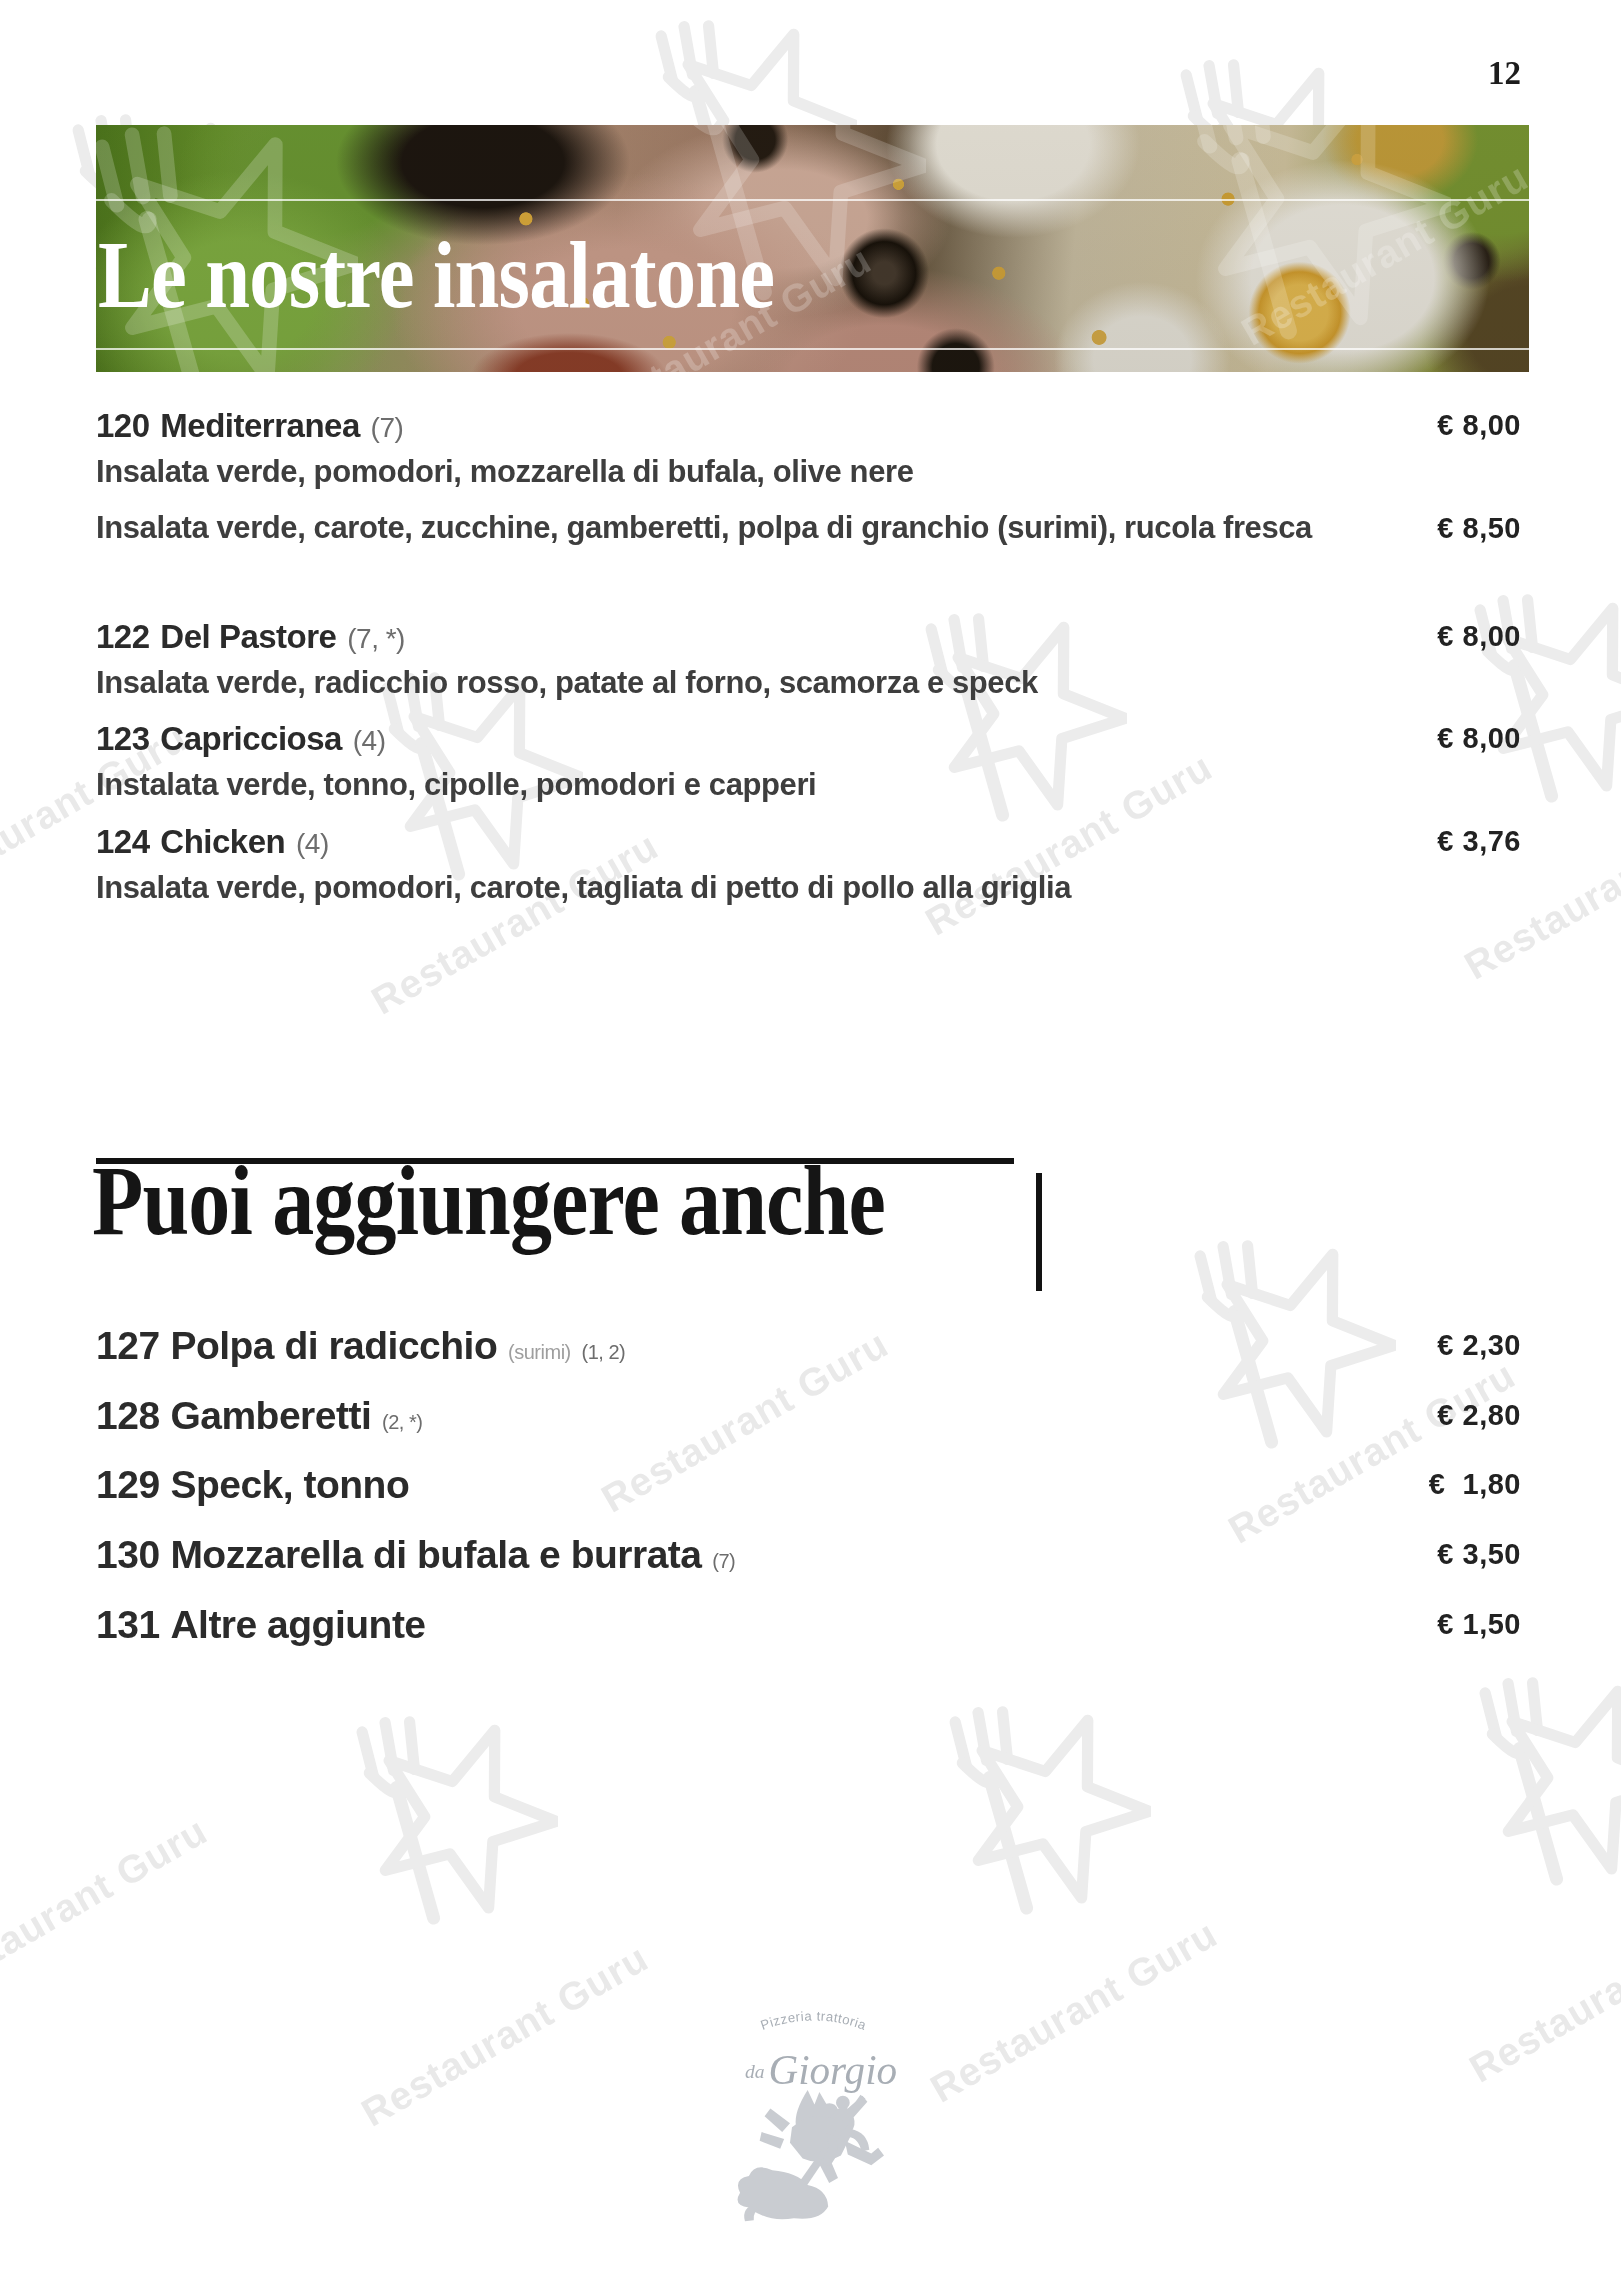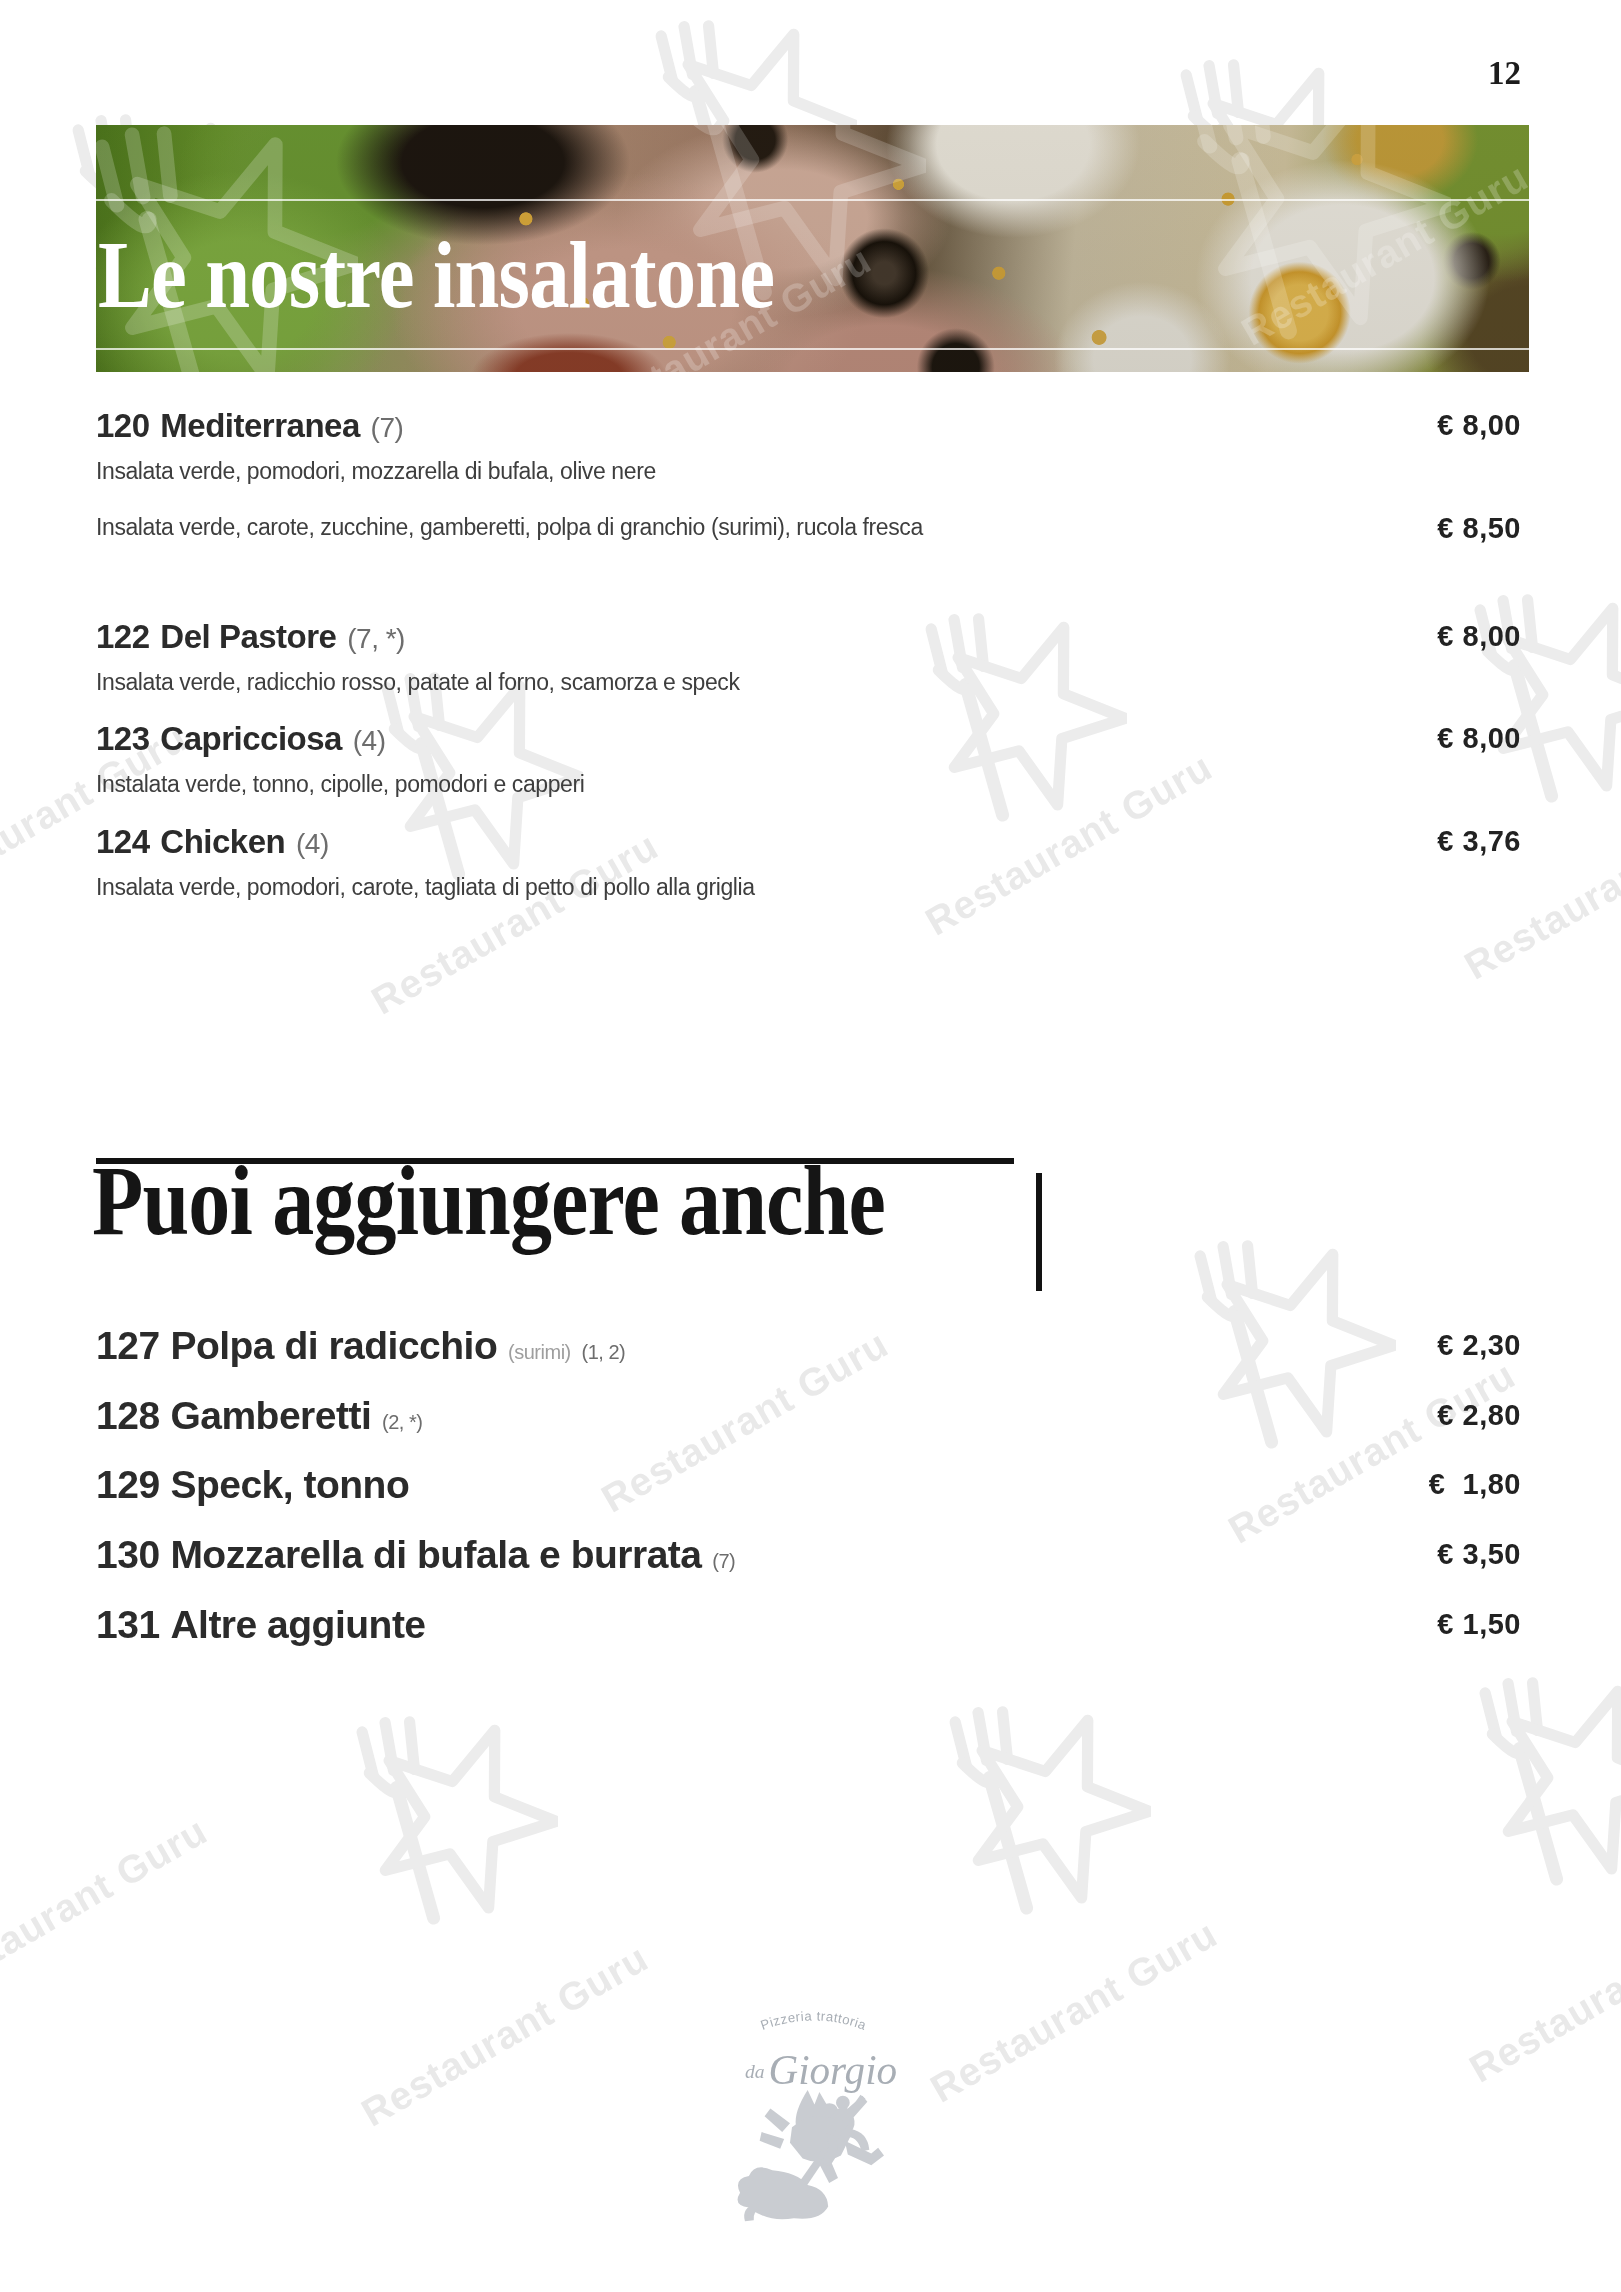--- a/index.html
+++ b/index.html
@@ -57,21 +57,21 @@
   .h2-bar{position:absolute;left:1036px;top:1173px;width:5.9px;height:118px;background:#121212;z-index:2;}
   .h2{position:absolute;left:92px;top:1151px;margin:0;z-index:2;
       font-family:"Liberation Serif",serif;font-weight:700;font-size:100px;line-height:1;
       color:#151515;letter-spacing:-1px;transform:scaleX(.84);transform-origin:left;white-space:nowrap;}
   
   .row{position:absolute;left:96px;z-index:2;white-space:nowrap;}
   .line1{font-size:33px;line-height:45px;font-weight:700;color:#2b2b2b;letter-spacing:-0.5px;}
   .line1 .iname{margin-left:10.8px;}
   .inote{margin-left:10.8px;font-weight:400;font-size:28px;color:#6d6d6d;}
   .isub{margin-left:10.8px;font-weight:400;font-size:28px;color:#9e9e9e;}
-  .desc{font-size:23px;line-height:39px;margin-top:2px;font-weight:400;color:#3e3e3e;letter-spacing:-0.4px;}
+  .desc{font-size:31px;line-height:39px;margin-top:2px;font-weight:700;color:#3e3e3e;letter-spacing:-0.4px;}
   .price{position:absolute;right:100px;z-index:2;font-weight:700;font-size:29px;color:#222222;
          line-height:45px;white-space:pre;letter-spacing:0.5px;}
   .row.s2 .line1{font-size:39px;line-height:51px;}
   .row.s2 .inote,.row.s2 .isub{font-size:20px;}
   .price.s2p{line-height:51px;}
   
   .logo{position:absolute;left:727px;top:1992px;width:173px;height:235px;z-index:2;}
 </style>
 </head>
 <body>

